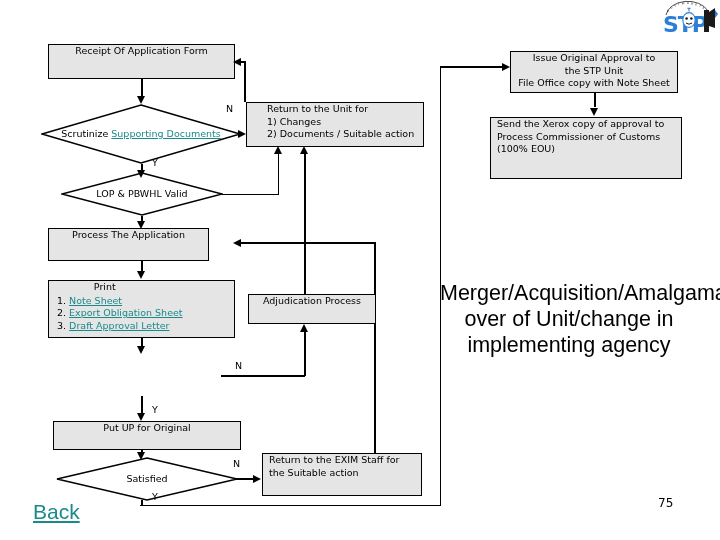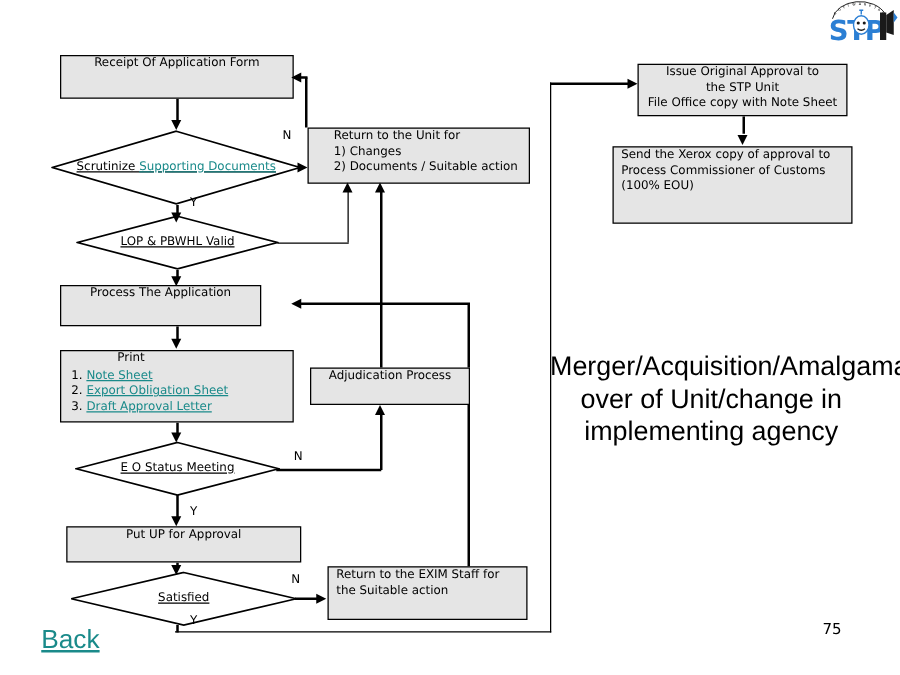--- a/index.html
+++ b/index.html
@@ -18,21 +18,21 @@
     font-size:9.5px;line-height:12.5px;color:#000;z-index:3;
   }
   .box.ctr{align-items:center;text-align:center;}
   .box.lft{align-items:flex-start;text-align:left;padding-left:6px;}
 
   
   .dia{position:absolute;z-index:3;}
   .dia svg{display:block;position:absolute;inset:0;}
   .dia .dlabel{
     position:absolute;inset:0;display:flex;align-items:center;justify-content:center;
-    text-align:center;font-size:9.5px;line-height:12px;color:#000;text-decoration:underline;
+    text-align:center;font-size:9.5px;line-height:12px;color:#000;
   }
 
   
   .h{position:absolute;height:0;border-top:2px solid #000;z-index:2;}
   .v{position:absolute;width:0;border-left:2px solid #000;z-index:2;}
   .hthin{position:absolute;height:0;border-top:1.4px solid #000;z-index:2;}
   .vthin{position:absolute;width:0;border-left:1.4px solid #000;z-index:2;}
 
   
   .ar{position:absolute;width:0;height:0;z-index:4;}
@@ -147,29 +147,23 @@
         <span>3.</span>
         <span class="lnk">Draft Approval Letter</span>
       </div>
     </div>
   </div>
 
   <div class="box ctr" style="left:248px;top:294px;width:128px;height:30px;">
     <span>Adjudication Process</span>
   </div>
 
-  <div class="dia" style="left:60px;top:353px;width:164px;height:44px;">
-    <svg viewBox="0 0 164 44" width="164" height="44" preserveAspectRatio="none">
-      <polygon points="82,1 163,22 82,43 1,22" fill="#ffffff" stroke="#000" stroke-width="1.4"></polygon>
-    </svg>
-    <div class="dlabel">E O Status Meeting</div>
-  </div>
 
   <div class="box ctr" style="left:53px;top:421px;width:188px;height:29px;">
-    <span>Put UP for Approval</span>
+    <span>Put UP for Original</span>
   </div>
 
   <div class="dia" style="left:56px;top:457px;width:182px;height:44px;">
     <svg viewBox="0 0 182 44" width="182" height="44" preserveAspectRatio="none">
       <polygon points="91,1 181,22 91,43 1,22" fill="#ffffff" stroke="#000" stroke-width="1.4"></polygon>
     </svg>
     <div class="dlabel">Satisfied</div>
   </div>
 
   <div class="box lft" style="left:262px;top:453px;width:160px;height:43px;">

